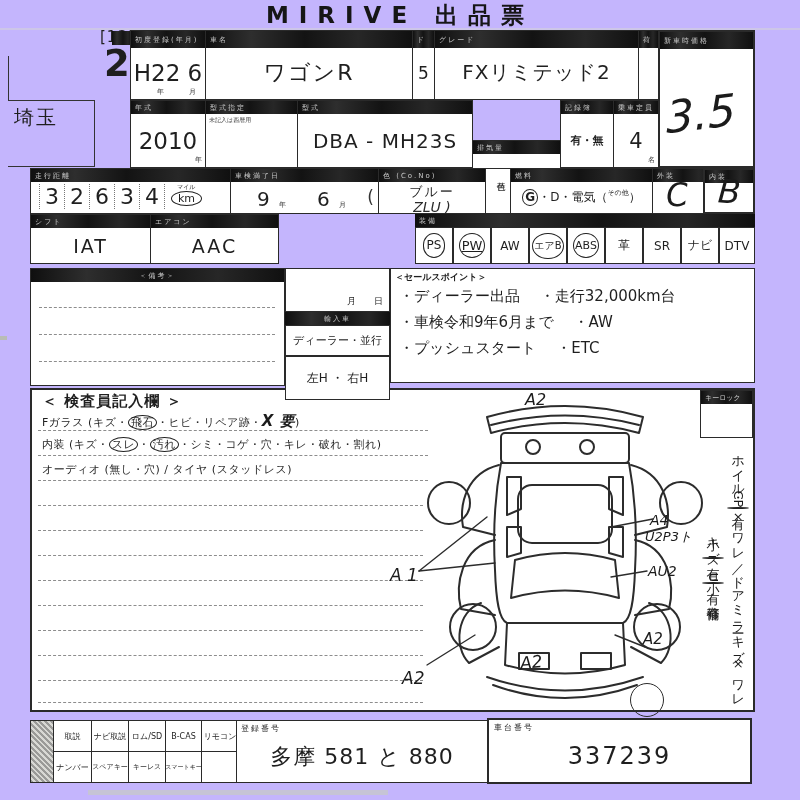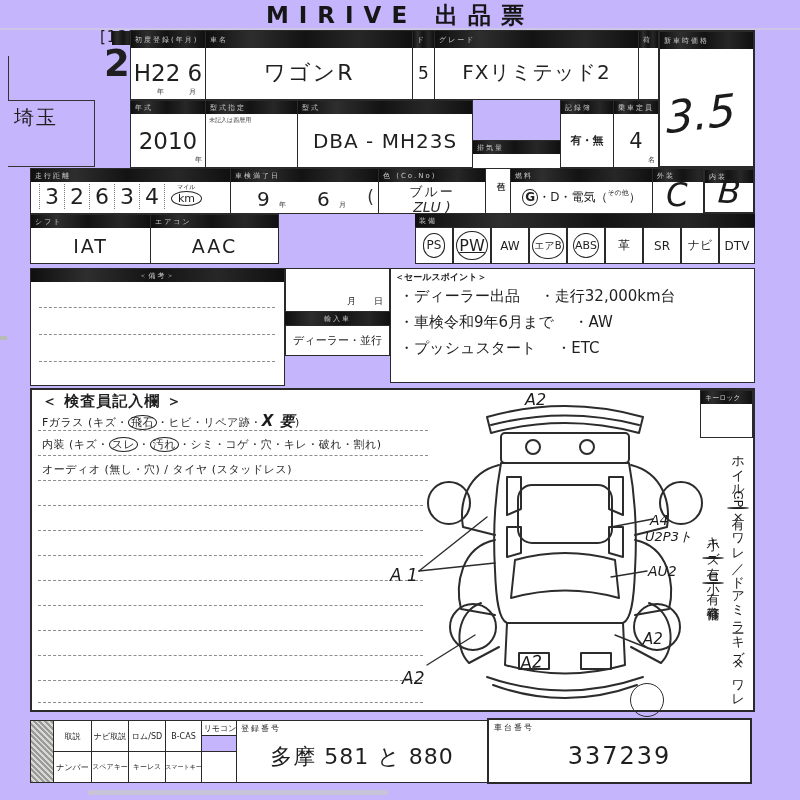--- a/index.html
+++ b/index.html
@@ -141,21 +141,21 @@
     <div class="cv" style="font-size:19px;letter-spacing:2px;">AAC</div>
   </div>
   <div class="bar" style="left:415px;top:214px;width:340px;height:13px;">装備</div>
   <div class="cell" style="left:415px;top:227px;width:38px;height:37px;">
       <div class="cv" style="top:0;">
         <span class="oc" style="font-size:12px;padding:4px 3px;">PS</span>
       </div>
     </div>
   <div class="cell" style="left:453px;top:227px;width:38px;height:37px;">
       <div class="cv" style="top:0;">
-        <span class="oc" style="font-size:16px;padding:4px 2px;text-decoration:underline;">PW</span>
+        <span class="oc" style="font-size:13px;padding:4px 2px;text-decoration:underline;">PW</span>
       </div>
     </div>
   <div class="cell" style="left:491px;top:227px;width:38px;height:37px;">
       <div class="cv" style="top:0;font-size:12px;">
         <span>AW</span>
       </div>
     </div>
   <div class="cell" style="left:529px;top:227px;width:38px;height:37px;">
       <div class="cv" style="top:0;">
         <span class="oc" style="font-size:10px;padding:6px 1px;">エアB</span>
@@ -193,20 +193,25 @@
     <div class="dash" style="left:8px;top:65px;width:236px;"></div>
     <div class="dash" style="left:8px;top:92px;width:236px;"></div>
   </div>
   <div class="cell" style="left:285px;top:268px;width:105px;height:44px;">
     <span style="position:absolute;right:6px;bottom:3px;font-size:9px;">月　　日</span>
   </div>
   <div class="bar" style="left:285px;top:312px;width:105px;height:13px;justify-content:center;">輸入車</div>
   <div class="cell" style="left:285px;top:325px;width:105px;height:31px;">
     <div class="cv" style="top:0;font-size:11px;">
         <span>ディーラー・並行</span>
+      </div>
+  </div>
+  <div class="cell" style="left:285px;top:356px;width:105px;height:44px;z-index:5;">
+    <div class="cv" style="top:0;font-size:12px;">
+        <span>左H ・ 右H</span>
       </div>
   </div>
   <div class="cell" style="left:390px;top:268px;width:365px;height:115px;">
     <span style="position:absolute;left:4px;top:2px;font-size:9px;font-weight:bold;">＜セールスポイント＞</span>
     <span style="position:absolute;left:8px;top:18px;font-size:15px;">・ディーラー出品　 ・走行32,000km台</span>
     <span style="position:absolute;left:8px;top:44px;font-size:15px;">・車検令和9年6月まで　 ・AW</span>
     <span style="position:absolute;left:8px;top:70px;font-size:15px;">・プッシュスタート　 ・ETC</span>
   </div>
 
   <div class="cell" style="left:30px;top:388px;width:725px;height:324px;border-width:2px;"></div>
@@ -304,21 +309,21 @@
   <div class="cell" style="left:128px;top:720px;width:38px;height:32px;">
       <div class="cv" style="top:0;font-size:8px;">
         <span>ロム/SD</span>
       </div>
     </div>
   <div class="cell" style="left:165px;top:720px;width:37px;height:32px;">
       <div class="cv" style="top:0;font-size:8px;">
         <span>B-CAS</span>
       </div>
     </div>
-  <div class="cell" style="left:201px;top:720px;width:36px;height:16px;padding-left:36px;">
+  <div class="cell" style="left:201px;top:720px;width:36px;height:32px;padding-left:36px;">
       <div class="cv" style="top:0;font-size:8px;">
         <span>リモコン</span>
       </div>
     </div>
   <div class="cell" style="left:53px;top:751px;width:39px;height:32px;">
       <div class="cv" style="top:0;font-size:8px;">
         <span>ナンバー</span>
       </div>
     </div>
   <div class="cell" style="left:91px;top:751px;width:38px;height:32px;">

